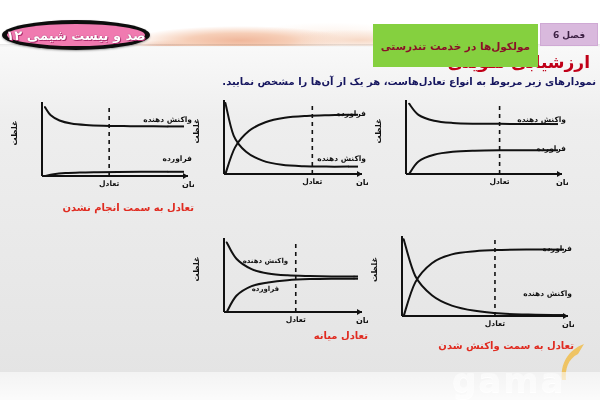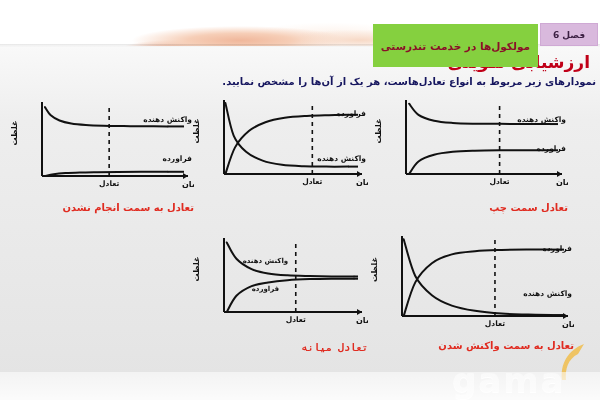--- a/index.html
+++ b/index.html
@@ -121,20 +121,25 @@
 <body>
 
 <div class="slide">
 
   <div class="top-band">
     <div class="skin-blob"></div>
     <div class="skin-blob2"></div>
   </div>
   <div class="band-shadow"></div>
 
+  <div class="logo">
+    <div class="logo-inner">
+      <span class="logo-text">صد و بیست شیمی ۱۲</span>
+    </div>
+  </div>
 
   <div class="chapter-tag">
     <span>فصل 6</span>
   </div>
   <div class="title-tag">
     <span>مولکول‌ها در خدمت تندرستی</span>
   </div>
 
   <div class="page-title">ارزشیابی تکوینی</div>
   <div class="page-sub">نمودارهای زیر مربوط به انواع تعادل‌هاست، هر یک از آن‌ها را مشخص نمایید.</div>
@@ -184,39 +189,38 @@
           <text x="127.6" y="88" text-anchor="middle" font-size="7.5" font-weight="bold" fill="#111">تعادل</text>
           <path d="M 37.12 7.70 C 38.68 9.55,42.32 15.96,46.48 18.80 C 50.64 21.64,56.36 23.36,62.08 24.72 C 67.80 26.08,74.04 26.45,80.80 26.94 C 87.56 27.43,94.84 27.53,102.64 27.68 C 110.44 27.83,119.28 27.77,127.60 27.83 C 135.92 27.89,144.24 28.01,152.56 28.05 C 160.88 28.09,173.36 28.05,177.52 28.05" fill="none" stroke="#111" stroke-width="2" stroke-linecap="round"></path>
           <line x1="177.51999999999998" y1="28.049999999999997" x2="186" y2="28.049999999999997" stroke="#111" stroke-width="2"></line>
           <path d="M 37.12 78.00 C 38.68 75.90,42.32 68.63,46.48 65.42 C 50.64 62.21,56.36 60.36,62.08 58.76 C 67.80 57.16,74.04 56.48,80.80 55.80 C 87.56 55.12,94.84 54.94,102.64 54.69 C 110.44 54.44,119.28 54.38,127.60 54.32 C 135.92 54.26,144.24 54.32,152.56 54.32 C 160.88 54.32,173.36 54.32,177.52 54.32" fill="none" stroke="#111" stroke-width="2" stroke-linecap="round"></path>
           <line x1="177.51999999999998" y1="54.32" x2="186" y2="54.32" stroke="#111" stroke-width="2"></line>
           <text x="9" y="35.08" font-size="8" font-weight="bold" fill="#111" text-anchor="middle" transform="rotate(-90 9 35.08)">غلظت</text>
           <text x="184" y="89" text-anchor="end" font-size="8" font-weight="bold" fill="#111">زمان</text>
         </svg>
         <div style="position: absolute; right: 2px; top: 19.46px; font-size: 7.5px; font-weight: bold; color: rgb(17, 17, 17); white-space: nowrap; background: transparent;">واکنش دهنده</div>
         <div style="position: absolute; right: 2px; top: 48.32px; font-size: 7.5px; font-weight: bold; color: rgb(17, 17, 17); white-space: nowrap; background: transparent;">فراورده</div>
-        <div class="caption" style="top: 106px; color: rgb(224, 43, 32);">تعادل سمت چپ</div>
       </div>
       <div class="chart" style="left: 190px; top: 234px; width: 178px; height: 126px;">
         <svg width="178" height="100" viewBox="0 0 178 100">
           <line x1="34" y1="78" x2="34" y2="4" stroke="#111" stroke-width="2"></line>
           <line x1="34" y1="78" x2="172" y2="78" stroke="#111" stroke-width="2"></line>
           <path d="M 172 78 l -5 -3 l 0 6 z" fill="#111"></path>
           <line x1="105.76" y1="78" x2="105.76" y2="8" stroke="#111" stroke-width="1.6" stroke-dasharray="4 4"></line>
           <text x="105.76" y="88" text-anchor="middle" font-size="7.5" font-weight="bold" fill="#111">تعادل</text>
           <path d="M 36.76 8.44 C 38.37 11.15,42.28 20.28,46.42 24.72 C 50.56 29.16,56.31 32.61,61.60 35.08 C 66.89 37.55,72.18 38.47,78.16 39.52 C 84.14 40.57,90.58 40.94,97.48 41.37 C 104.38 41.80,112.20 41.92,119.56 42.11 C 126.92 42.30,134.28 42.42,141.64 42.48 C 149.00 42.54,160.04 42.48,163.72 42.48" fill="none" stroke="#111" stroke-width="2" stroke-linecap="round"></path>
           <line x1="163.72" y1="42.480000000000004" x2="168" y2="42.480000000000004" stroke="#111" stroke-width="2"></line>
           <text x="75.4" y="29.160000000000004" text-anchor="middle" font-size="7" font-weight="bold" fill="#111" direction="rtl">واکنش دهنده</text>
           <path d="M 36.76 78.00 C 38.37 75.29,42.28 66.04,46.42 61.72 C 50.56 57.40,56.31 54.32,61.60 52.10 C 66.89 49.88,72.18 49.39,78.16 48.40 C 84.14 47.41,90.58 46.73,97.48 46.18 C 104.38 45.63,112.20 45.32,119.56 45.07 C 126.92 44.82,134.28 44.76,141.64 44.70 C 149.00 44.64,160.04 44.70,163.72 44.70" fill="none" stroke="#111" stroke-width="2" stroke-linecap="round"></path>
           <line x1="163.72" y1="44.699999999999996" x2="168" y2="44.699999999999996" stroke="#111" stroke-width="2"></line>
           <text x="75.4" y="56.540000000000006" text-anchor="middle" font-size="7" font-weight="bold" fill="#111" direction="rtl">فراورده</text>
           <text x="9" y="35.08" font-size="8" font-weight="bold" fill="#111" text-anchor="middle" transform="rotate(-90 9 35.08)">غلظت</text>
           <text x="166" y="89" text-anchor="end" font-size="8" font-weight="bold" fill="#111">زمان</text>
         </svg>
-        <div class="caption" style="top: 108px; color: rgb(224, 43, 32); font-family: Liberation Mono, monospace;">تعادل میانه</div>
+        <div class="caption" style="top: 96px; color: rgb(224, 43, 32);">تعادل میانه</div>
       </div>
       <div class="chart" style="left: 368px; top: 232px; width: 206px; height: 132px;">
         <svg width="206" height="106" viewBox="0 0 206 106">
           <line x1="34" y1="84" x2="34" y2="4" stroke="#111" stroke-width="2"></line>
           <line x1="34" y1="84" x2="200" y2="84" stroke="#111" stroke-width="2"></line>
           <path d="M 200 84 l -5 -3 l 0 6 z" fill="#111"></path>
           <line x1="126.96" y1="84" x2="126.96" y2="8" stroke="#111" stroke-width="1.6" stroke-dasharray="4 4"></line>
           <text x="126.96" y="94" text-anchor="middle" font-size="7.5" font-weight="bold" fill="#111">تعادل</text>
           <path d="M 35.66 84.00 C 37.60 78.40,42.58 59.20,47.28 50.40 C 51.98 41.60,57.79 35.87,63.88 31.20 C 69.97 26.53,76.61 24.40,83.80 22.40 C 90.99 20.40,98.74 19.93,107.04 19.20 C 115.34 18.47,124.75 18.27,133.60 18.00 C 142.45 17.73,151.86 17.67,160.16 17.60 C 168.46 17.53,179.53 17.60,183.40 17.60" fill="none" stroke="#111" stroke-width="2" stroke-linecap="round"></path>
           <line x1="183.4" y1="17.599999999999994" x2="196" y2="17.599999999999994" stroke="#111" stroke-width="2"></line>

